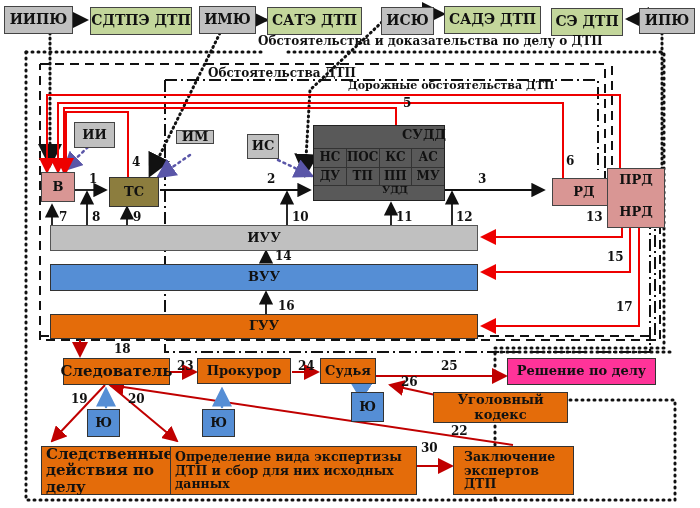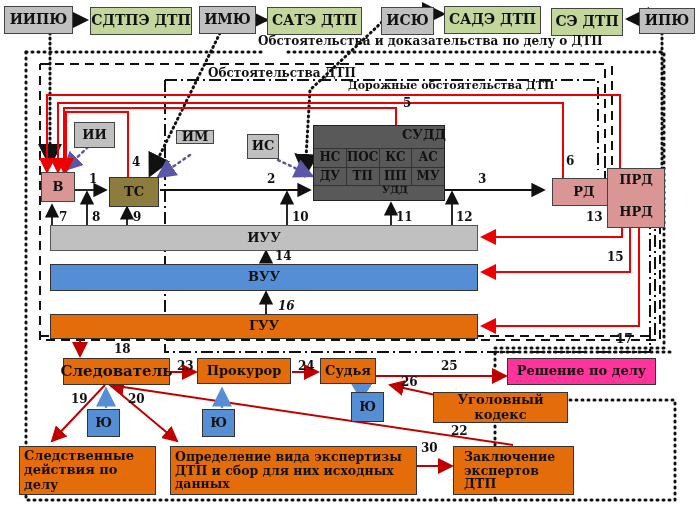--- a/index.html
+++ b/index.html
@@ -169,41 +169,41 @@
 <div class="box orange" style="left:50px;top:314px;width:428px;height:25px;font-size:13px;">ГУУ</div>
 
 <div class="box orange" style="left:63px;top:358px;width:107px;height:27px;font-size:15px;">Следователь</div>
 <div class="box orange" style="left:197px;top:358px;width:94px;height:26px;font-size:13px;">Прокурор</div>
 <div class="box orange" style="left:320px;top:358px;width:56px;height:26px;font-size:13px;">Судья</div>
 <div class="box magenta" style="left:507px;top:358px;width:149px;height:27px;font-size:13px;">Решение по делу</div>
 <div class="box orange" style="left:433px;top:392px;width:135px;height:31px;font-size:13px;">Уголовный кодекс</div>
 <div class="box yu" style="left:87px;top:409px;width:33px;height:28px;font-size:13px;">Ю</div>
 <div class="box yu" style="left:202px;top:409px;width:33px;height:28px;font-size:13px;">Ю</div>
 <div class="box yu" style="left:351px;top:392px;width:33px;height:30px;font-size:13px;">Ю</div>
-<div class="box orange left-text" style="left:19px;top:446px;width:137px;height:49px;font-size:13px;">Следственные действия по делу</div>
+<div class="box orange left-text" style="left:41px;top:446px;width:137px;height:49px;font-size:15px;">Следственные действия по делу</div>
 <div class="box orange left-text" style="left:170px;top:446px;width:247px;height:49px;font-size:12.5px;">Определение  вида экспертизы ДТП и сбор для них исходных данных</div>
 <div class="box orange left-text" style="left:453px;top:446px;width:121px;height:49px;font-size:12.5px;padding-left:10px;">Заключение экспертов ДТП</div>
 
 <div class="num" style="left:89px;top:172px;">1</div>
 <div class="num" style="left:267px;top:172px;">2</div>
 <div class="num" style="left:478px;top:172px;">3</div>
 <div class="num" style="left:132px;top:155px;">4</div>
 <div class="num" style="left:403px;top:96px;">5</div>
 <div class="num" style="left:566px;top:154px;">6</div>
 <div class="num" style="left:59px;top:210px;">7</div>
 <div class="num" style="left:92px;top:210px;">8</div>
 <div class="num" style="left:133px;top:210px;">9</div>
 <div class="num" style="left:292px;top:210px;">10</div>
 <div class="num" style="left:396px;top:210px;">11</div>
 <div class="num" style="left:456px;top:210px;">12</div>
 <div class="num" style="left:586px;top:210px;">13</div>
 <div class="num" style="left:275px;top:249px;">14</div>
 <div class="num" style="left:607px;top:250px;">15</div>
-<div class="num" style="left:278px;top:299px;font-style:italic;">16</div>
-<div class="num" style="left:616px;top:300px;margin-top:32px;">17</div>
+<div class="num" style="left:278px;top:299px;">16</div>
+<div class="num" style="left:616px;top:300px;">17</div>
 <div class="num" style="left:114px;top:342px;">18</div>
 <div class="num" style="left:71px;top:392px;">19</div>
 <div class="num" style="left:128px;top:392px;">20</div>
 <div class="num" style="left:421px;top:441px;">30</div>
 <div class="num" style="left:451px;top:424px;">22</div>
 <div class="num" style="left:177px;top:359px;">23</div>
 <div class="num" style="left:298px;top:359px;">24</div>
 <div class="num" style="left:441px;top:359px;">25</div>
 <div class="num" style="left:401px;top:375px;">26</div>
 

